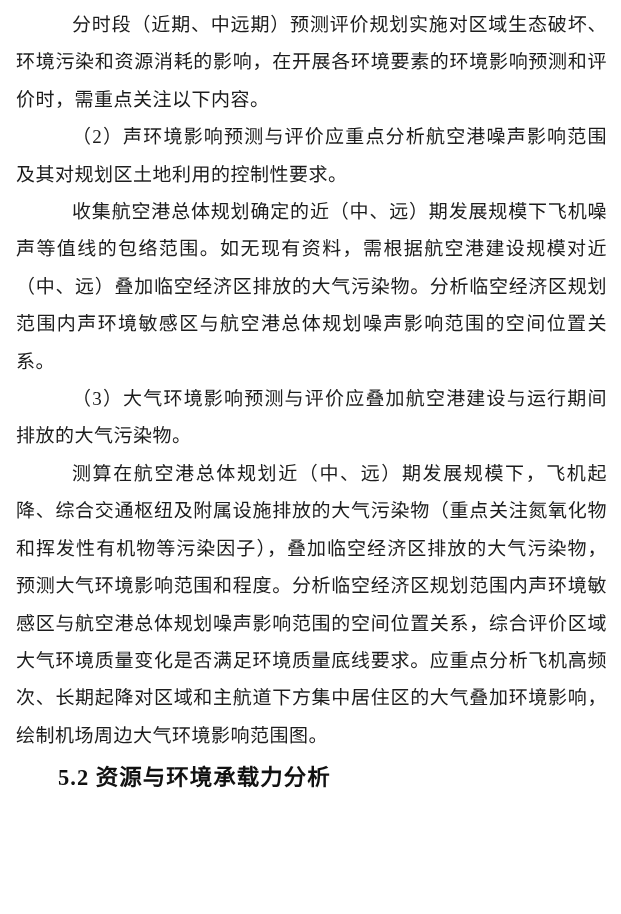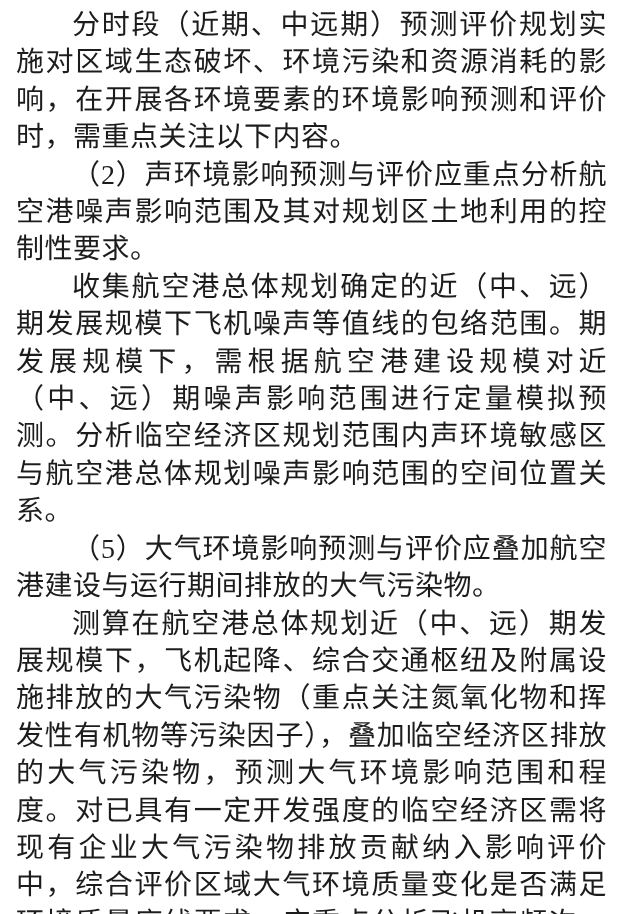--- a/index.html
+++ b/index.html
@@ -19,21 +19,21 @@
     flex-direction: column;
     overflow: hidden;
     font-family: "Liberation Serif", "DejaVu Serif", serif;
     color: #1c1c1c;
   }
   .content {
     flex: 1 1 auto;
   }
   .para {
     margin: 0;
-    font-size: 28px;
+    font-size: 19px;
     line-height: 37.4px;
     letter-spacing: 0.5px;
     text-align: justify;
     text-justify: inter-character;
     text-indent: 56px;
     word-break: break-all;
   }
   .heading {
     margin: 3px 0 0 0;
     font-size: 22.5px;
@@ -44,20 +44,20 @@
     color: #111111;
   }
 </style>
 </head>
 <body>
 
 <div class="page">
   <main class="content">
     <p class="para">分时段（近期、中远期）预测评价规划实施对区域生态破坏、环境污染和资源消耗的影响，在开展各环境要素的环境影响预测和评价时，需重点关注以下内容。</p>
     <p class="para">（2）声环境影响预测与评价应重点分析航空港噪声影响范围及其对规划区土地利用的控制性要求。</p>
-    <p class="para">收集航空港总体规划确定的近（中、远）期发展规模下飞机噪声等值线的包络范围。期发展规模下，需根据航空港建设规模对近（中、远）期噪声影响范围进行定量模拟预测。分析临空经济区规划范围内声环境敏感区与航空港总体规划噪声影响范围的空间位置关系。</p>
-    <p class="para">（5）大气环境影响预测与评价应叠加航空港建设与运行期间排放的大气污染物。</p>
-    <p class="para">测算在航空港总体规划近（中、远）期发展规模下，飞机起降、综合交通枢纽及附属设施排放的大气污染物（重点关注氮氧化物和挥发性有机物等污染因子），叠加临空经济区排放的大气污染物，预测大气环境影响范围和程度。对已具有一定开发强度的临空经济区需将现有企业大气污染物排放贡献纳入影响评价中，综合评价区域大气环境质量变化是否满足环境质量底线要求。应重点分析飞机高频次、长期起降对区域和主航道下方集中居住区的大气叠加环境影响，绘制机场周边大气环境影响范围图。</p>
+    <p class="para">收集航空港总体规划确定的近（中、远）期发展规模下飞机噪声等值线的包络范围。如无现有资料，需根据航空港建设规模对近（中、远）叠加临空经济区排放的大气污染物。分析临空经济区规划范围内声环境敏感区与航空港总体规划噪声影响范围的空间位置关系。</p>
+    <p class="para">（3）大气环境影响预测与评价应叠加航空港建设与运行期间排放的大气污染物。</p>
+    <p class="para">测算在航空港总体规划近（中、远）期发展规模下，飞机起降、综合交通枢纽及附属设施排放的大气污染物（重点关注氮氧化物和挥发性有机物等污染因子），叠加临空经济区排放的大气污染物，预测大气环境影响范围和程度。分析临空经济区规划范围内声环境敏感区与航空港总体规划噪声影响范围的空间位置关系，综合评价区域大气环境质量变化是否满足环境质量底线要求。应重点分析飞机高频次、长期起降对区域和主航道下方集中居住区的大气叠加环境影响，绘制机场周边大气环境影响范围图。</p>
     <h2 class="heading">5.2 资源与环境承载力分析</h2>
 
   </main>
 
 </div>
 
 </body></html>

